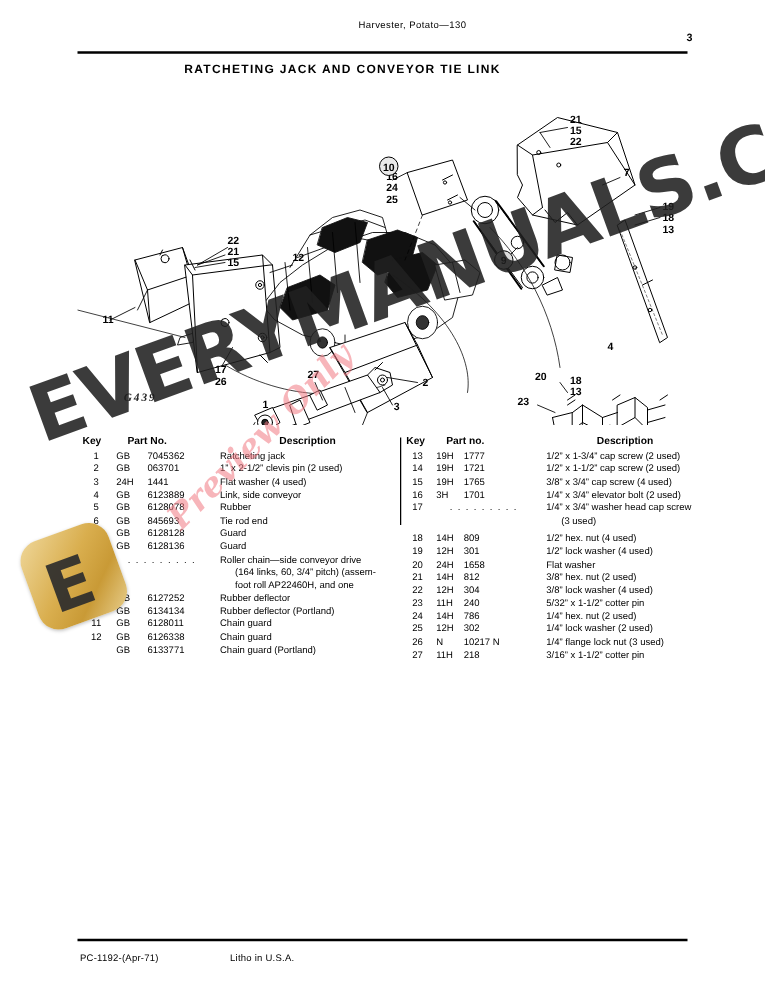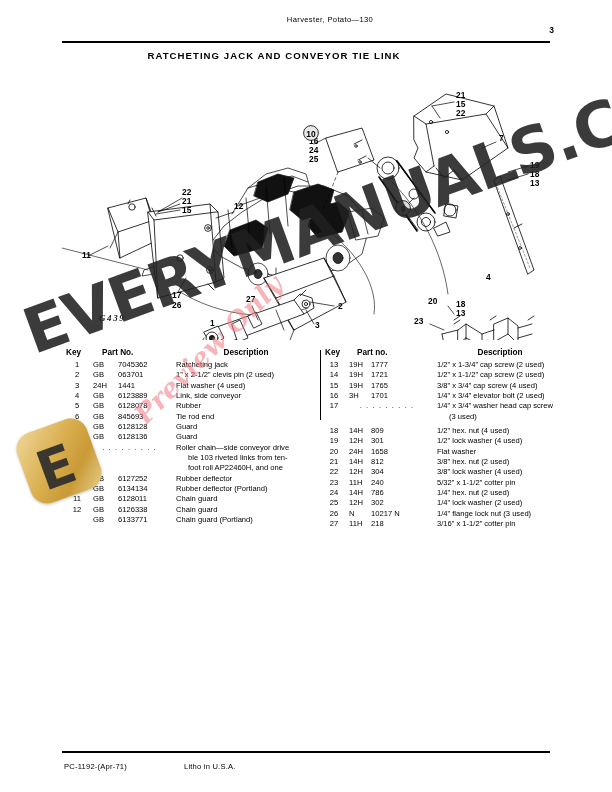--- a/index.html
+++ b/index.html
@@ -480,21 +480,21 @@
             <span class="c-num">6128136</span>
             <span class="c-desc">Guard</span>
           </div>
           <div class="row">
             <span class="c-key">9</span>
             <span class="c-dots">. . . . . . . . .</span>
             <span class="c-desc">Roller chain—side conveyor drive</span>
           </div>
           <div class="row cont">
             <span class="c-key"></span>
-            <span class="c-desc">ble 103 riveted links from ten-</span>
+            <span class="c-desc">(164 links, 60, 3/4” pitch) (assem-</span>
           </div>
           <div class="row cont">
             <span class="c-key"></span>
             <span class="c-desc">foot roll AP22460H, and one</span>
           </div>
           <div class="row">
             <span class="c-key">10</span>
             <span class="c-pfx">GB</span>
             <span class="c-num">6127252</span>
             <span class="c-desc">Rubber deflector</span>

